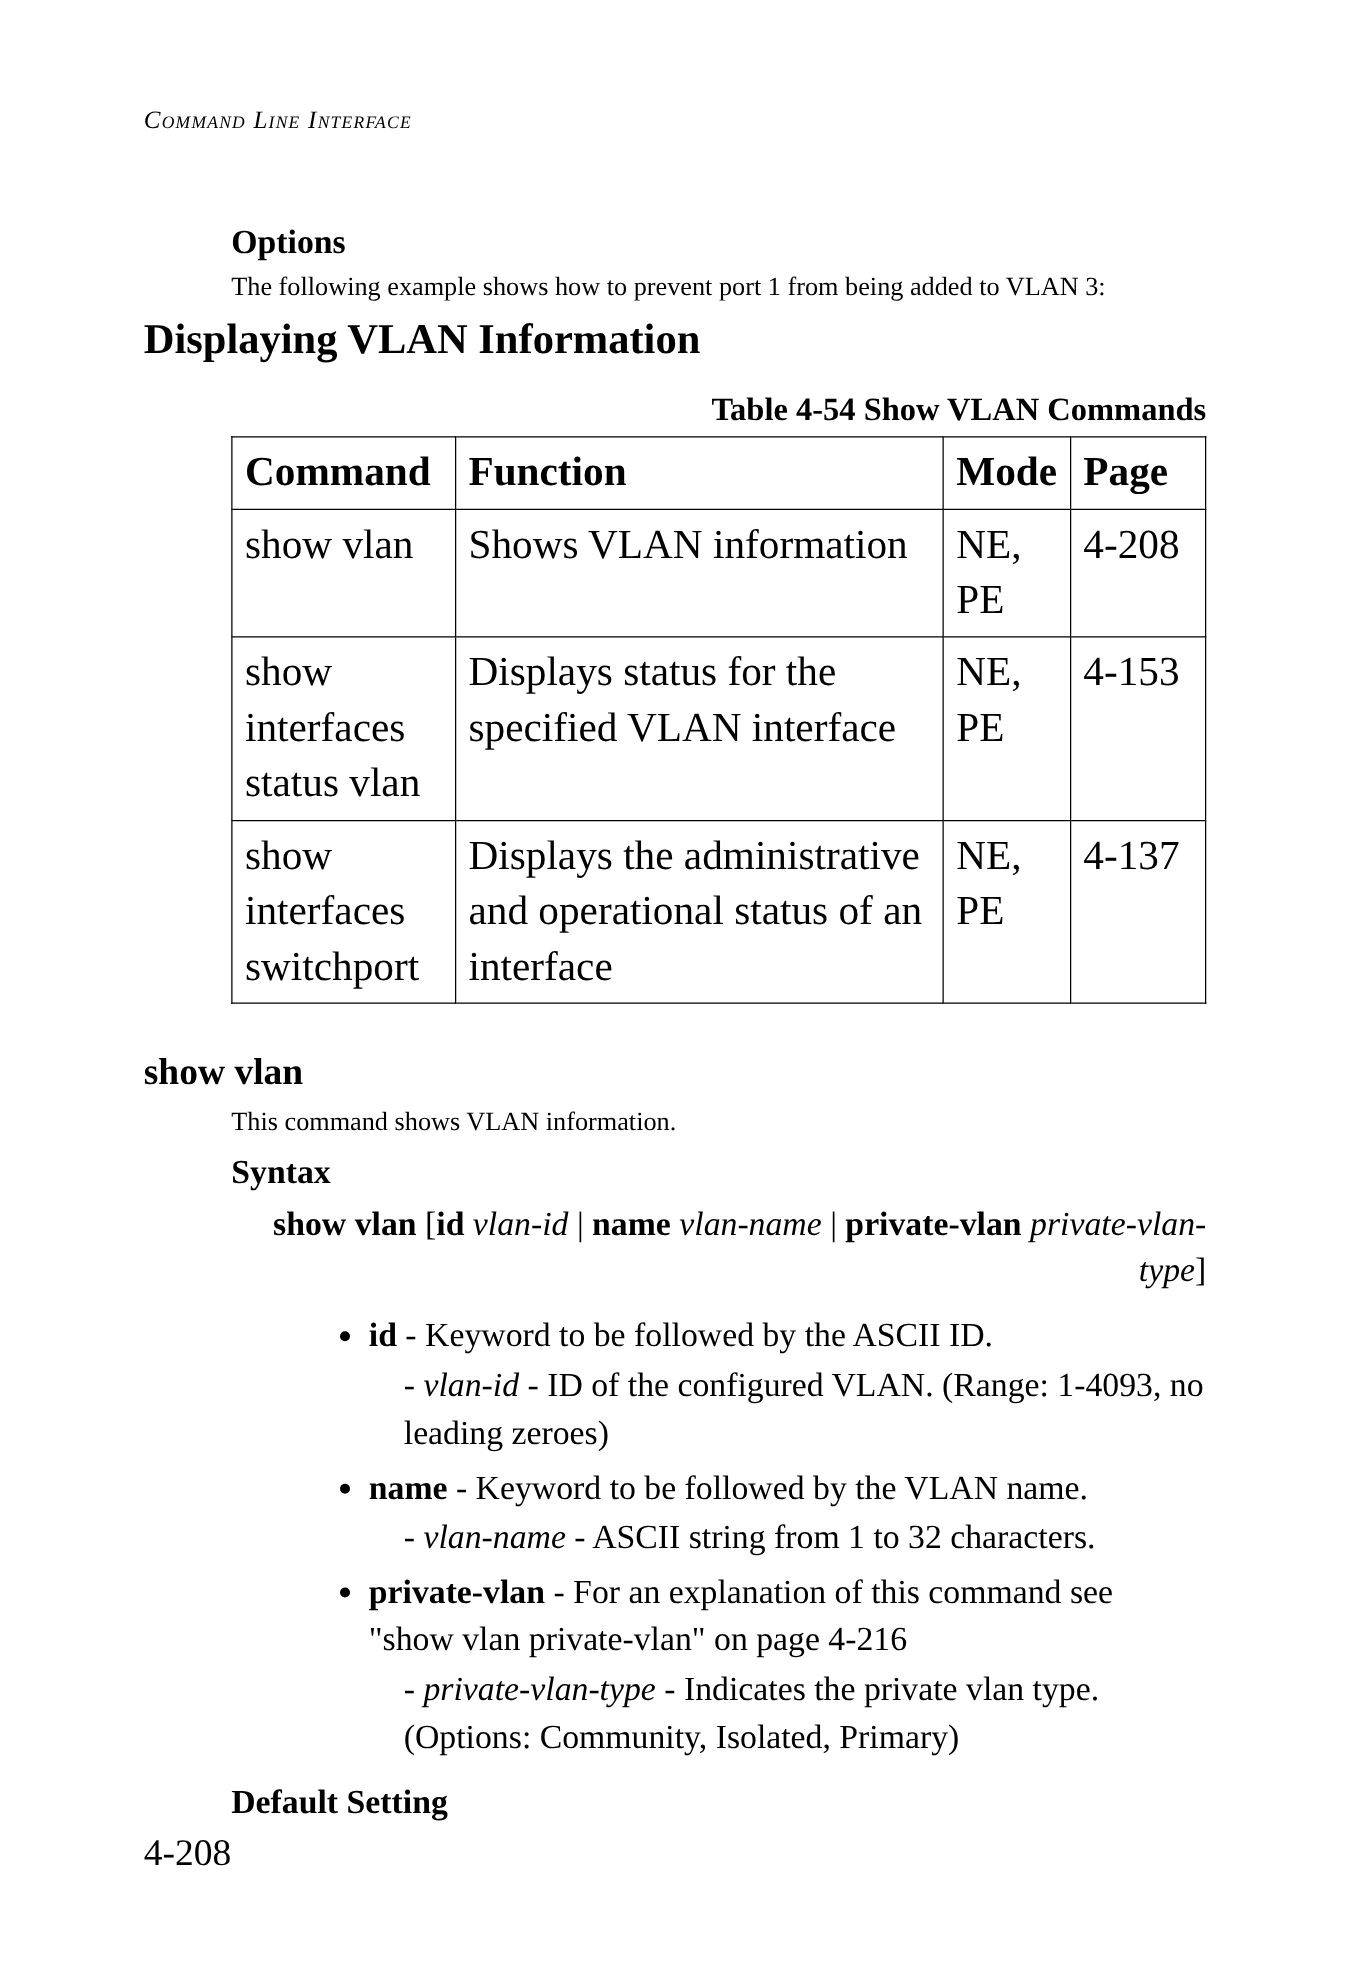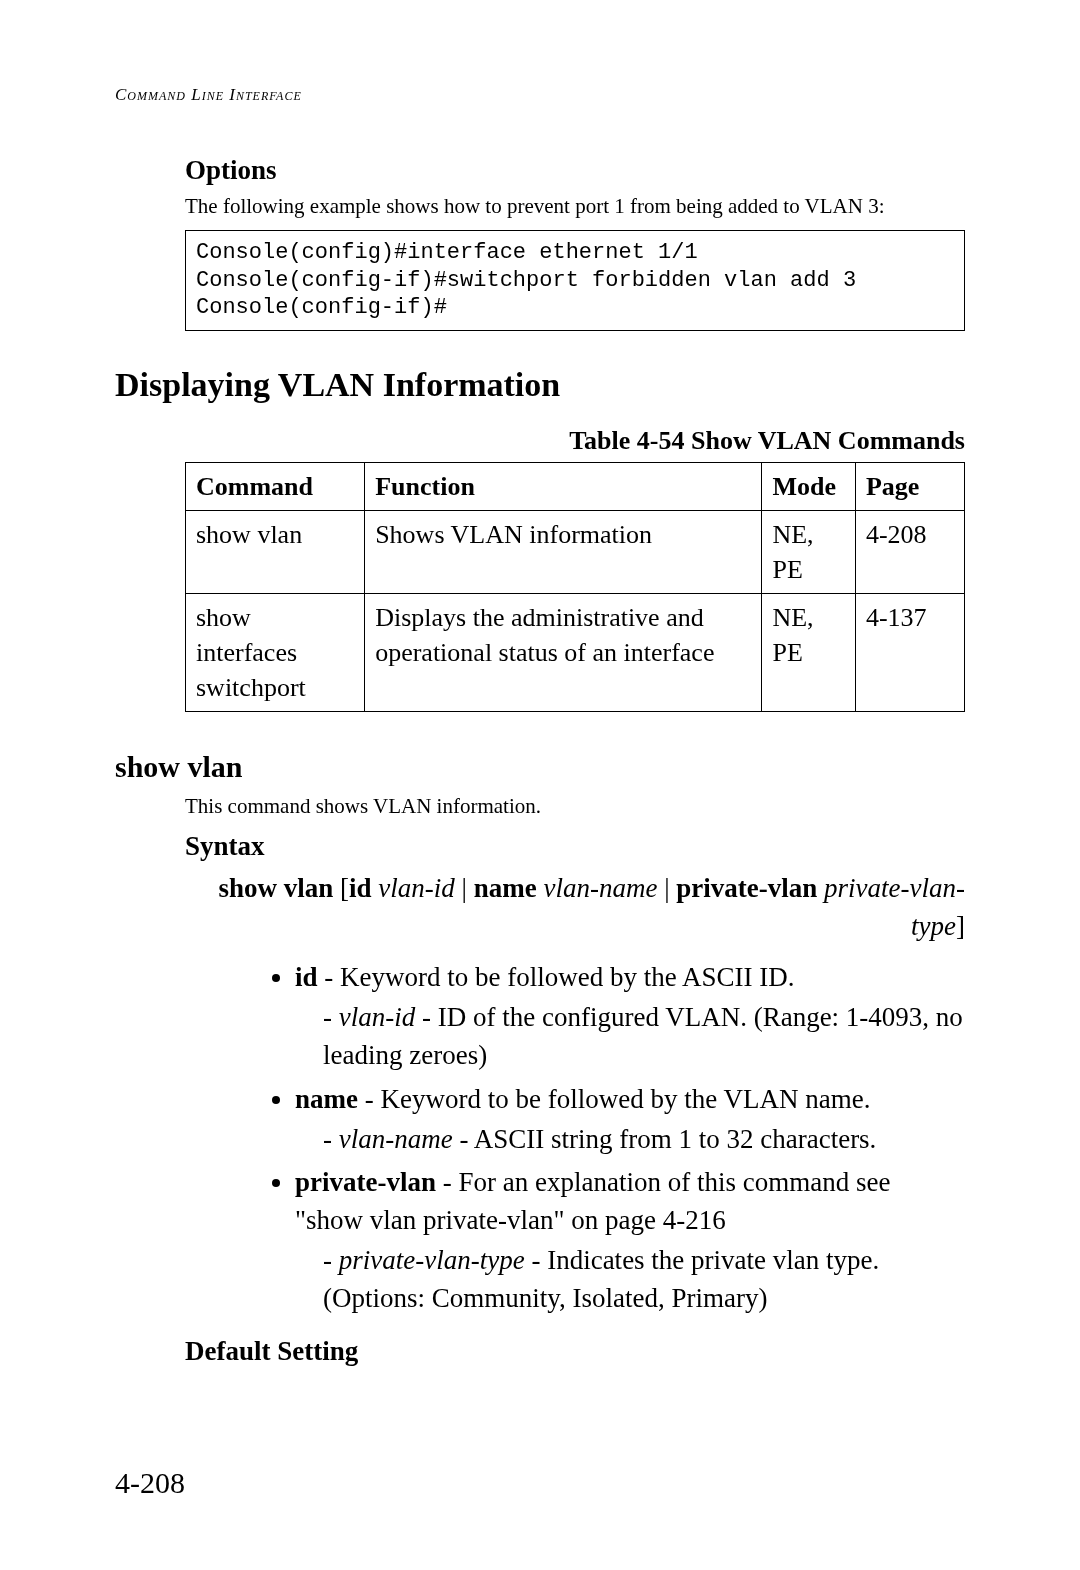--- a/index.html
+++ b/index.html
@@ -13,23 +13,23 @@
     position: relative;
     box-sizing: border-box;
   }
   .page {
     padding: 85px 115px 60px 115px;
     box-sizing: border-box;
   }
   .running-head {
     font-variant: small-caps;
     font-style: italic;
-    font-size: 17px;
+    font-size: 20px;
     letter-spacing: 1px;
-    margin-bottom: 50px;
+    margin-bottom: 70px;
   }
   .indent-block { margin-left: 70px; }
   .subhead {
     font-weight: bold;
     font-size: 27px;
     margin-bottom: 6px;
   }
   .para {
     font-size: 21px;
     line-height: 1.35;
@@ -52,21 +52,21 @@
   }
   .table-caption {
     text-align: right;
     font-size: 26px;
     font-weight: bold;
     margin-bottom: 6px;
   }
   table.cmd {
     border-collapse: collapse;
     width: 100%;
-    font-size: 26px;
+    font-size: 33px;
     margin-bottom: 38px;
     margin-left: 70px;
     width: calc(100% - 70px);
   }
   table.cmd th, table.cmd td {
     border: 1px solid #000;
     padding: 6px 10px;
     text-align: left;
     vertical-align: top;
     line-height: 1.35;
@@ -109,43 +109,46 @@
 </head>
 <body>
 
 <div class="page">
 
   <div class="running-head">Command Line Interface</div>
 
   <div class="indent-block">
     <div class="subhead">Options</div>
     <div class="para">The following example shows how to prevent port 1 from being added to VLAN 3:</div>
-    <div class="code-block">Console(config)#interface ethernet 1/1
-Console(config-if)#switchport forbidden vlan add 3
-Console(config-if)#</div>
   </div>
 
   <h2 class="section">Displaying VLAN Information</h2>
 
   <div class="table-caption">Table 4-54  Show VLAN Commands</div>
   <table class="cmd">
     <thead>
       <tr>
         <th style="width:23%">Command</th>
         <th style="width:51%">Function</th>
         <th style="width:12%">Mode</th>
         <th style="width:14%">Page</th>
       </tr>
     </thead>
     <tbody>
       <tr>
         <td>show vlan</td>
         <td>Shows VLAN information</td>
         <td>NE, PE</td>
         <td>4-208</td>
+      </tr>
+      <tr>
+        <td>show interfaces status vlan</td>
+        <td>Displays status for the specified VLAN interface</td>
+        <td>NE, PE</td>
+        <td>4-153</td>
       </tr>
       <tr>
         <td>show interfaces switchport</td>
         <td>Displays the administrative and operational status of an interface</td>
         <td>NE, PE</td>
         <td>4-137</td>
       </tr>
     </tbody>
   </table>
 

